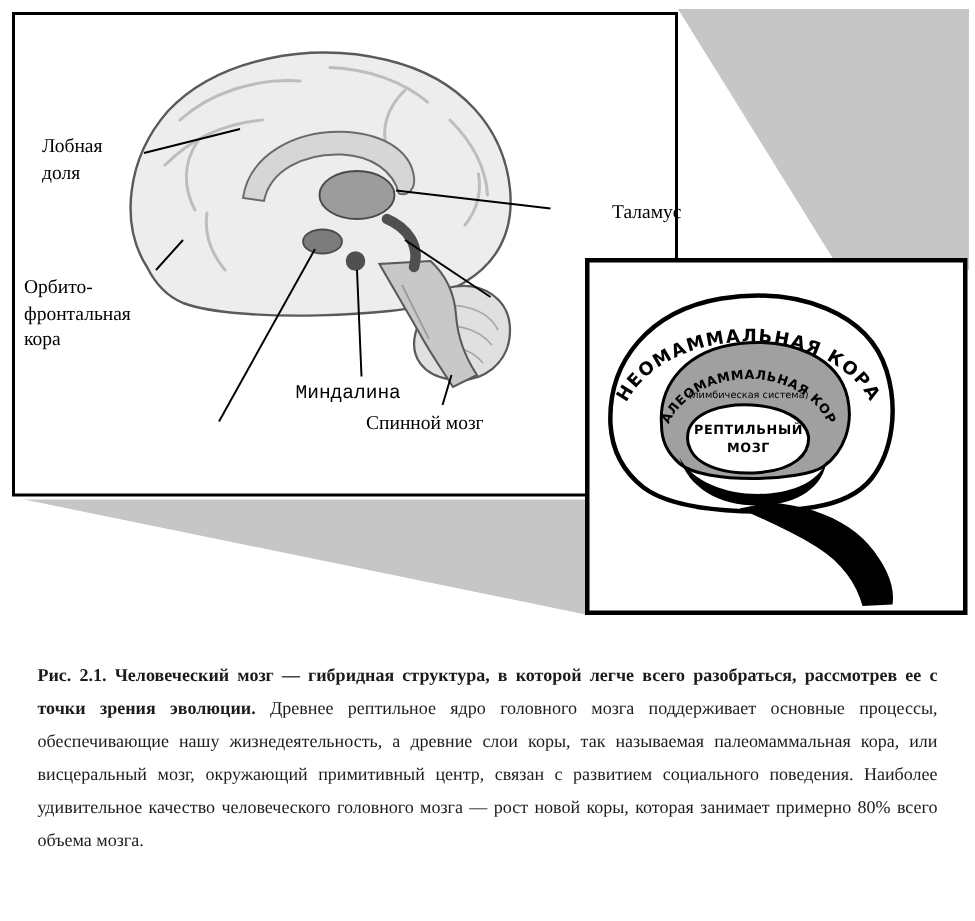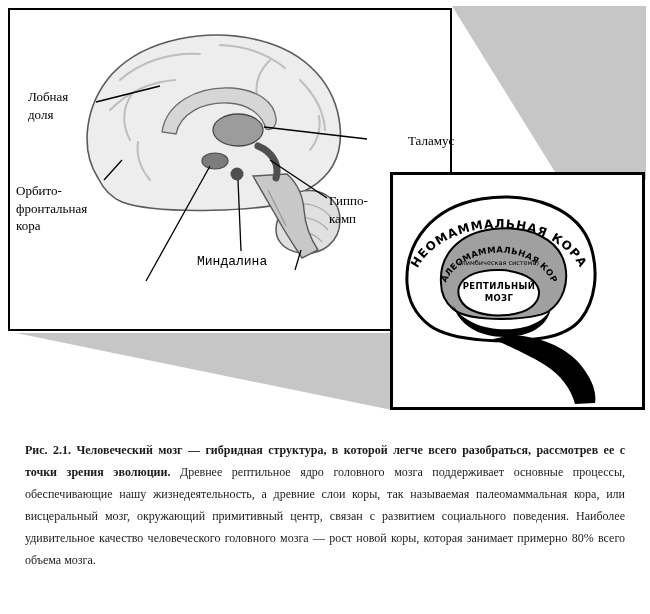--- a/index.html
+++ b/index.html
@@ -98,23 +98,22 @@
         <line x1="285" y1="260" x2="291" y2="240"></line>
       </g>
     </svg>
 
     <div class="fig-label" style="left:18px;  top:78px;">Лобная
 доля</div>
     <div class="fig-label" style="left:6px;   top:172px;">Орбито-
 фронтальная
 кора</div>
     <div class="fig-label" style="left:361px; top:122px;margin-left:37px;">Таламус</div>
-    <div class="fig-label" style="left:319px; top:182px;">Гиппо-
-камп</div>
     <div class="fig-label" style="left:187px; top:243px;font-family:Liberation Mono, monospace;">Миндалина</div>
+    <div class="fig-label" style="left:234px; top:263px;">Спинной мозг</div>
   </div>
 
   <div class="inset">
     <svg viewBox="0 0 249 232">
       <defs>
         <path id="neoArc" d="M 22,100 A 86,60 0 0 1 190,100"></path>
         <path id="paleoArc" d="M 52,110 A 56,44 0 0 1 160,110"></path>
       </defs>
 
       <path d="M 14,108 C 12,66 40,32 88,24 C 140,16 186,34 198,72 C 206,98 202,126 188,144

